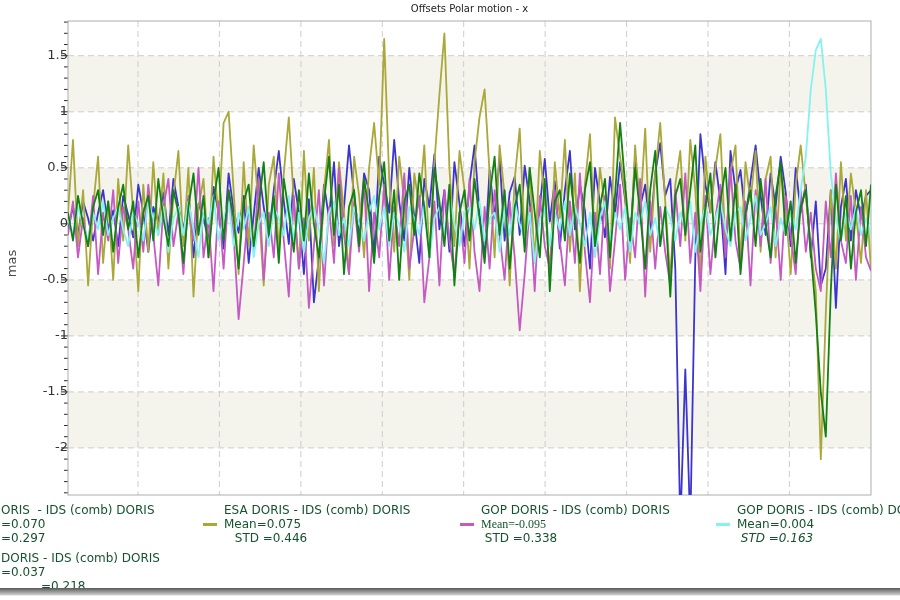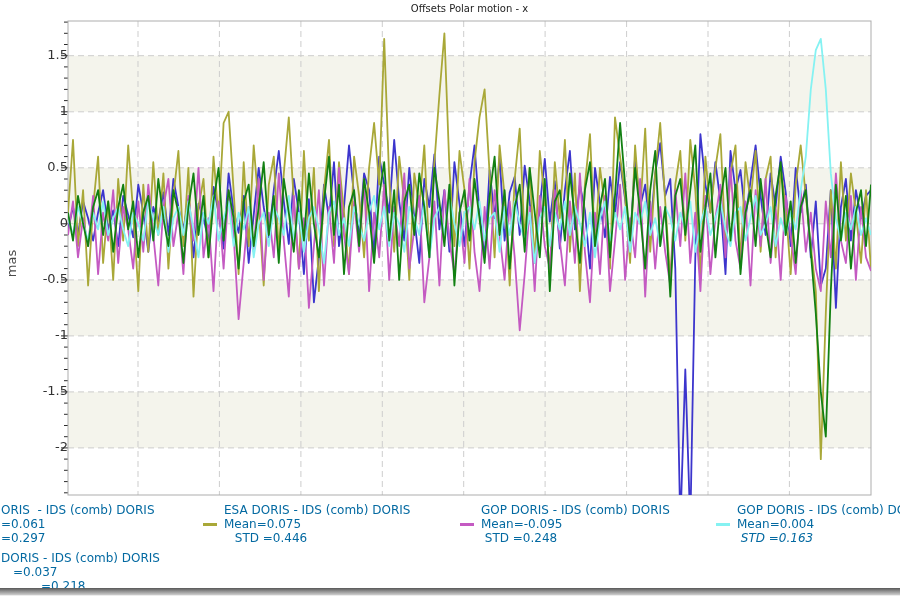--- a/index.html
+++ b/index.html
@@ -4,21 +4,21 @@
 <style>
   html,body{margin:0;padding:0;background:#ffffff;}
   body{width:900px;height:600px;overflow:hidden;position:relative;
        font-family:"DejaVu Sans","Liberation Sans",sans-serif;}
   .chart-title{position:absolute;left:68px;top:3px;width:803px;text-align:center;
                font-size:10px;color:#1c1c1c;}
   .y-axis-label{position:absolute;left:-9px;top:256px;width:40px;text-align:center;
                 font-size:13px;color:#4a4a4a;transform:rotate(-90deg);}
   .y-tick-label{position:absolute;width:60px;text-align:right;font-size:13px;color:#333;padding-left:8px;}
   #plot-svg{position:absolute;left:0;top:0;}
-  .legend-text{position:absolute;font-size:12px;color:#0369a1;white-space:pre;line-height:14px;}
+  .legend-text{position:absolute;font-size:12px;color:#14532d;white-space:pre;line-height:14px;}
   .legend-marker{position:absolute;width:14px;height:3px;}
   .bottom-bar{position:absolute;left:0;top:588px;width:900px;height:7px;
               background:linear-gradient(180deg,#585858 0%,#8f8f8f 45%,#cdcdcd 100%);
               border-bottom:1px solid #ececec;}
 </style>
 </head>
 <body>
 
 <div class="chart-title">Offsets Polar motion - x</div>
 <div class="y-axis-label">mas</div>
@@ -110,31 +110,31 @@
     <div class="y-tick-label" style="left: 0px; top: 103px;">1</div>
     <div class="y-tick-label" style="left: 0px; top: 159px;">0.5</div>
     <div class="y-tick-label" style="left: 0px; top: 215px;">0</div>
     <div class="y-tick-label" style="left: 0px; top: 271px;">-0.5</div>
     <div class="y-tick-label" style="left: 0px; top: 327px;">-1</div>
     <div class="y-tick-label" style="left: 0px; top: 383px;">-1.5</div>
     <div class="y-tick-label" style="left: 0px; top: 439px;">-2</div>
   </div>
 <div id="legend">
     <div class="legend-text" style="left: 1px; top: 503px;">ORIS  - IDS (comb) DORIS</div>
-    <div class="legend-text" style="left: 1px; top: 517px;">=0.061</div>
+    <div class="legend-text" style="left: 1px; top: 517px;">=0.070</div>
     <div class="legend-text" style="left: 1px; top: 531px;">=0.297</div>
     <div class="legend-marker" style="left: 203px; top: 523px; background: rgb(169, 168, 56);"></div>
     <div class="legend-text" style="left: 224px; top: 503px;">ESA DORIS - IDS (comb) DORIS</div>
     <div class="legend-text" style="left: 224px; top: 517px;">Mean=0.075</div>
     <div class="legend-text" style="left: 231px; top: 531px;"> STD =0.446</div>
     <div class="legend-marker" style="left: 460px; top: 523px; background: rgb(196, 90, 194);"></div>
     <div class="legend-text" style="left: 481px; top: 503px;">GOP DORIS - IDS (comb) DORIS</div>
-    <div class="legend-text" style="left: 481px; top: 517px;">Mean=-0.095</div>
-    <div class="legend-text" style="left: 481px; top: 531px;"> STD =0.248</div>
+    <div class="legend-text" style="left: 481px; top: 517px; font-family: Liberation Serif, serif;">Mean=-0.095</div>
+    <div class="legend-text" style="left: 481px; top: 531px;"> STD =0.338</div>
     <div class="legend-marker" style="left: 716px; top: 523px; background: rgb(133, 242, 242);"></div>
     <div class="legend-text" style="left: 737px; top: 503px;">GOP DORIS - IDS (comb) DORIS</div>
     <div class="legend-text" style="left: 737px; top: 517px;">Mean=0.004</div>
     <div class="legend-text" style="left: 737px; top: 531px; font-style: italic;"> STD =0.163</div>
     <div class="legend-text" style="left: 1px; top: 551px;">DORIS - IDS (comb) DORIS</div>
-    <div class="legend-text" style="left: 1px; top: 565px; padding-left: 12px;">=0.037</div>
+    <div class="legend-text" style="left: 1px; top: 565px;">=0.037</div>
     <div class="legend-text" style="left: 1px; top: 579px; padding-left: 40px;">=0.218</div>
   </div>
 <div class="bottom-bar"></div>
 
 </body></html>

